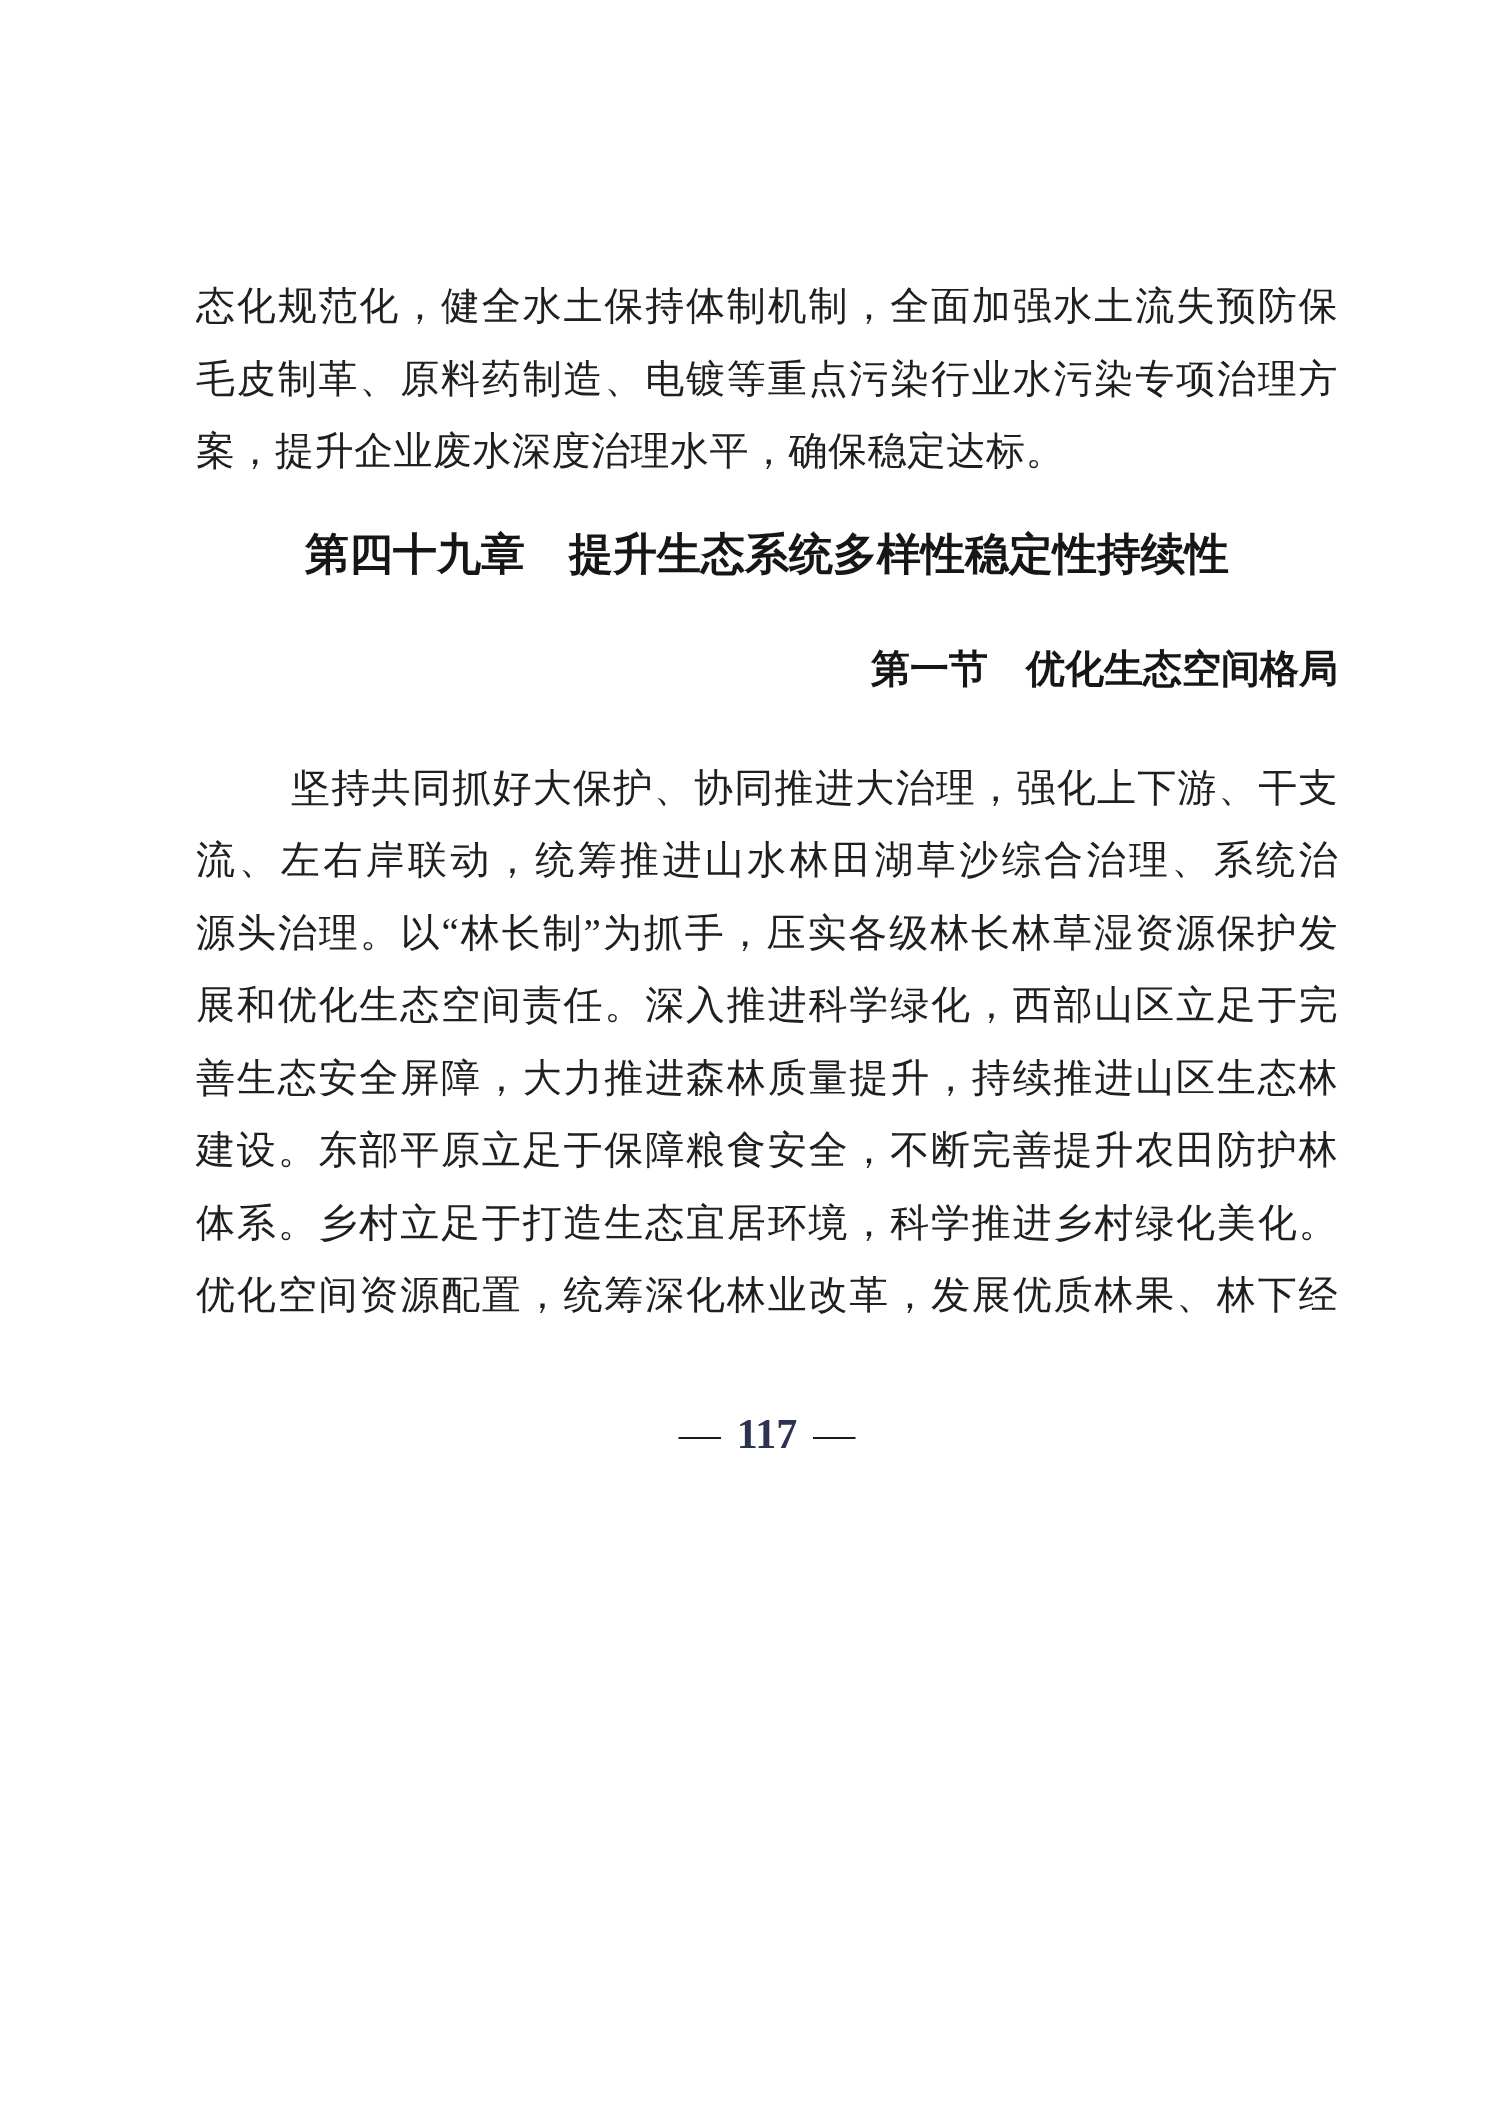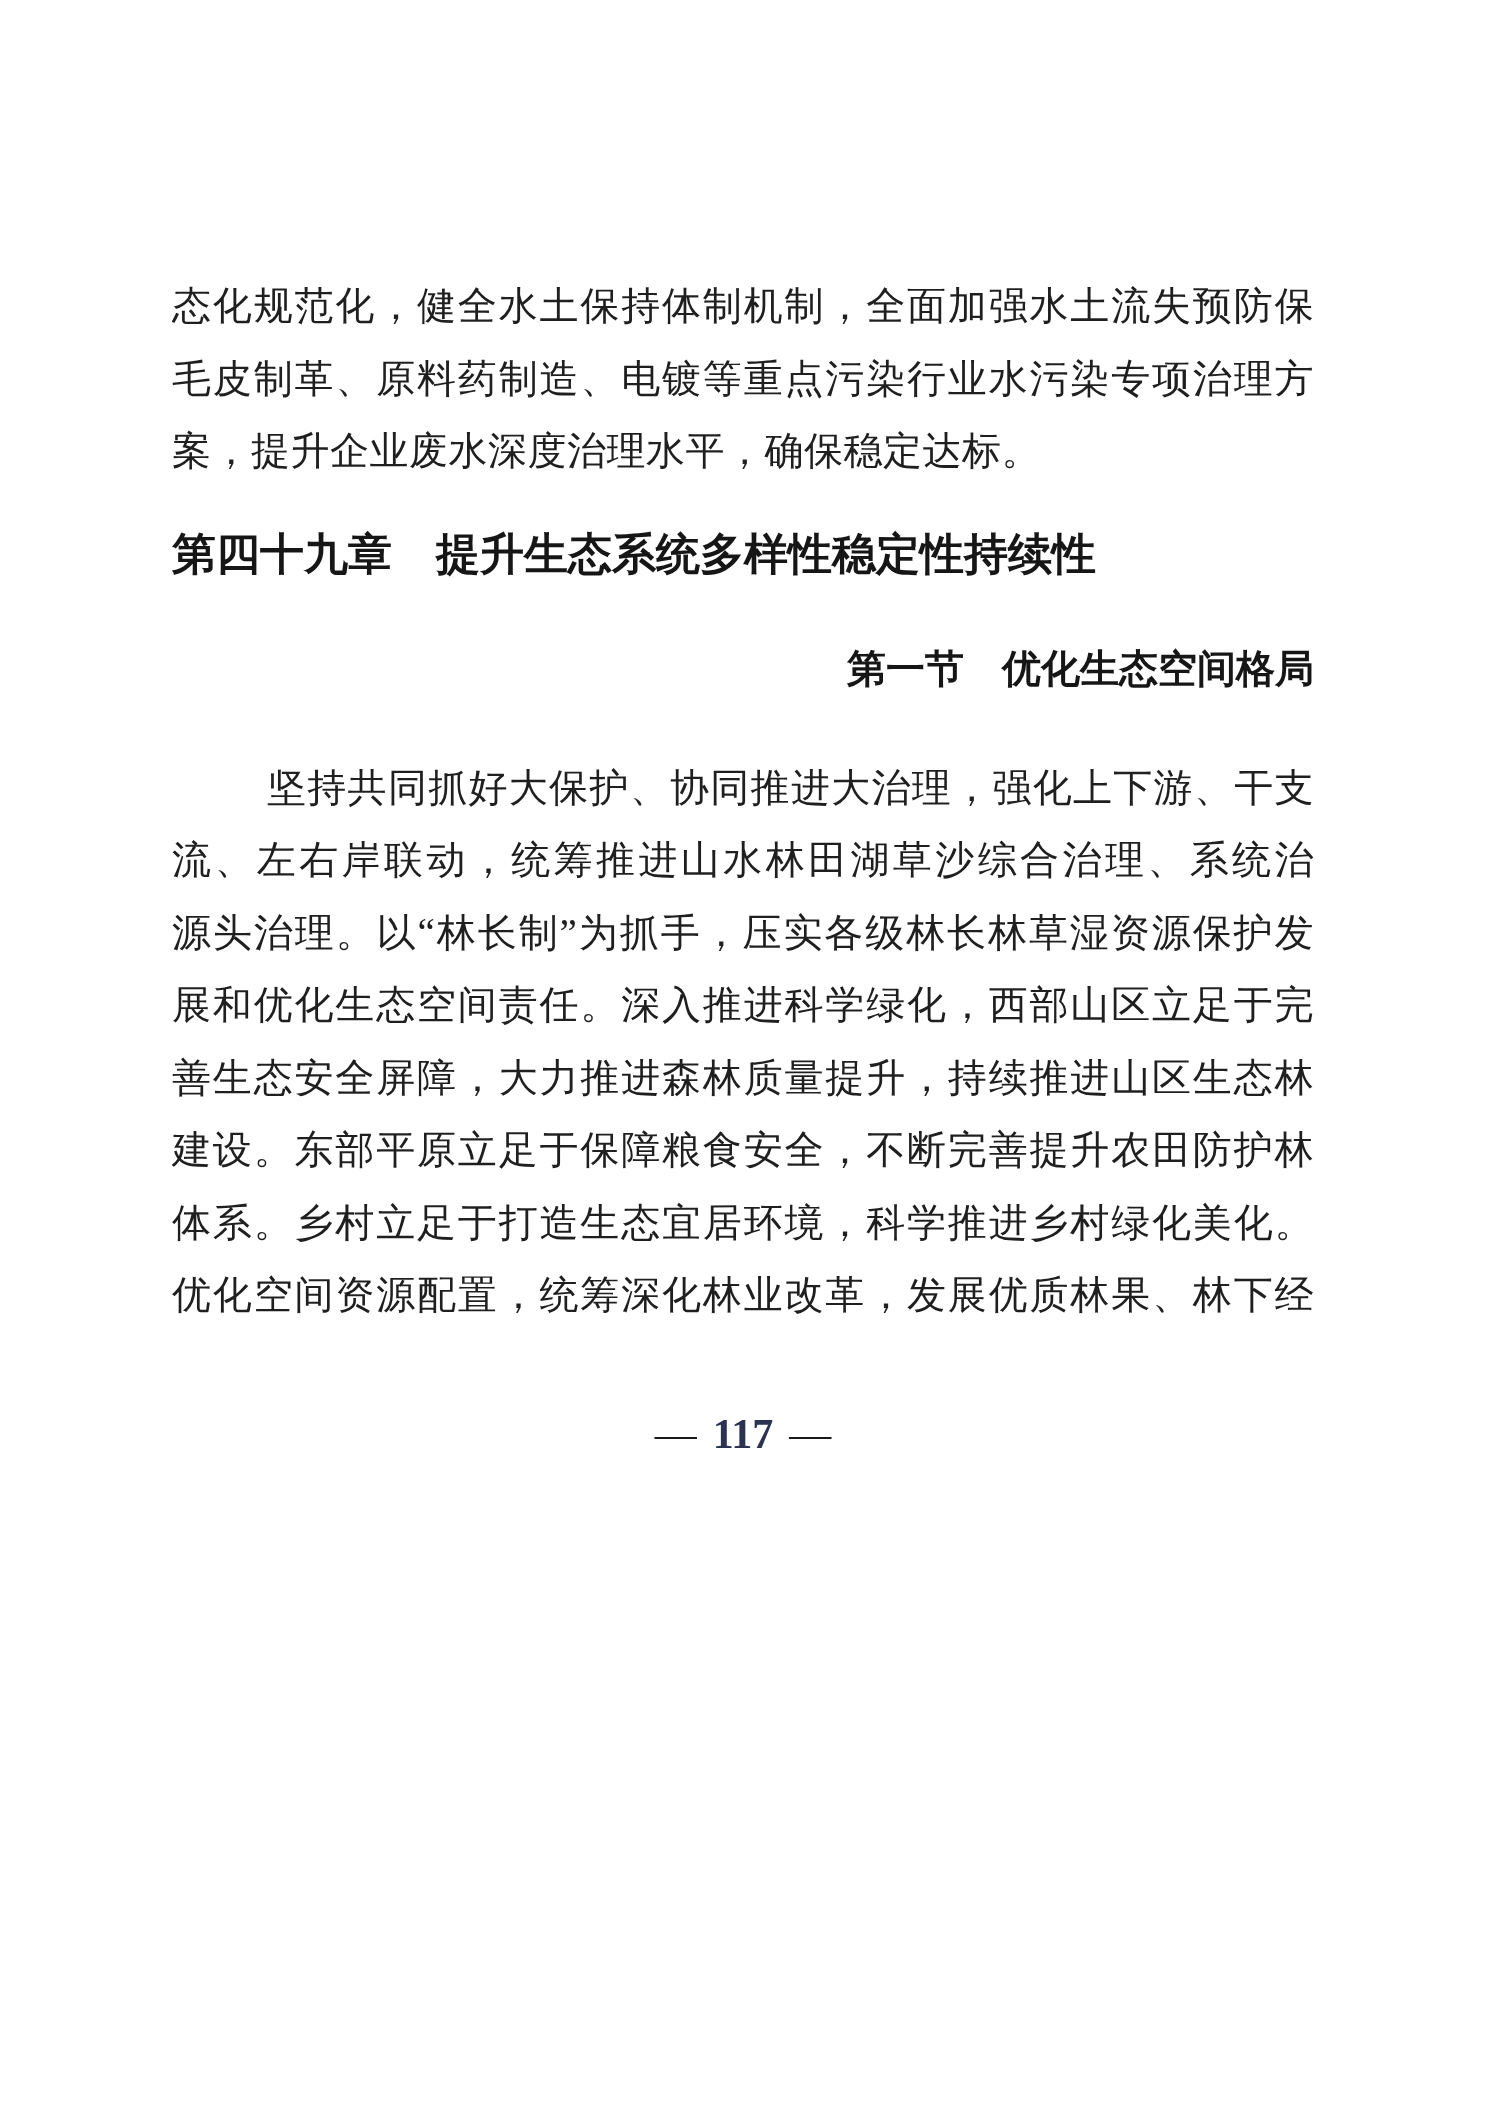--- a/index.html
+++ b/index.html
@@ -11,21 +11,21 @@
     position: relative;
     width: 1486px;
     height: 2103px;
     background: #ffffff;
     overflow: hidden;
     font-family: "Liberation Serif", "DejaVu Serif", serif;
     color: #1f1f1f;
   }
   .text-block {
     position: absolute;
-    left: 172px;
+    left: 196px;
     width: 1142px;
     top: 0;
   }
   .para {
     font-size: 39px;
     letter-spacing: 0.5px;
   }
   .line {
     height: 72.5px;
     line-height: 72.5px;
@@ -38,20 +38,21 @@
     text-align-last: left;
   }
   .line.indent {
     text-indent: 95px;
   }
   .para-1 { margin-top: 270px; }
   .chapter-heading {
     margin-top: 37px;
     height: 60px;
     line-height: 60px;
+    text-align: center;
     font-size: 44px;
     font-weight: bold;
     color: #161616;
     white-space: nowrap;
   }
   .chapter-heading .hgap { display: inline-block; width: 44px; }
   .para-2 { margin-top: 48px; }
   .section-heading {
     margin-top: 56px;
     height: 56px;

